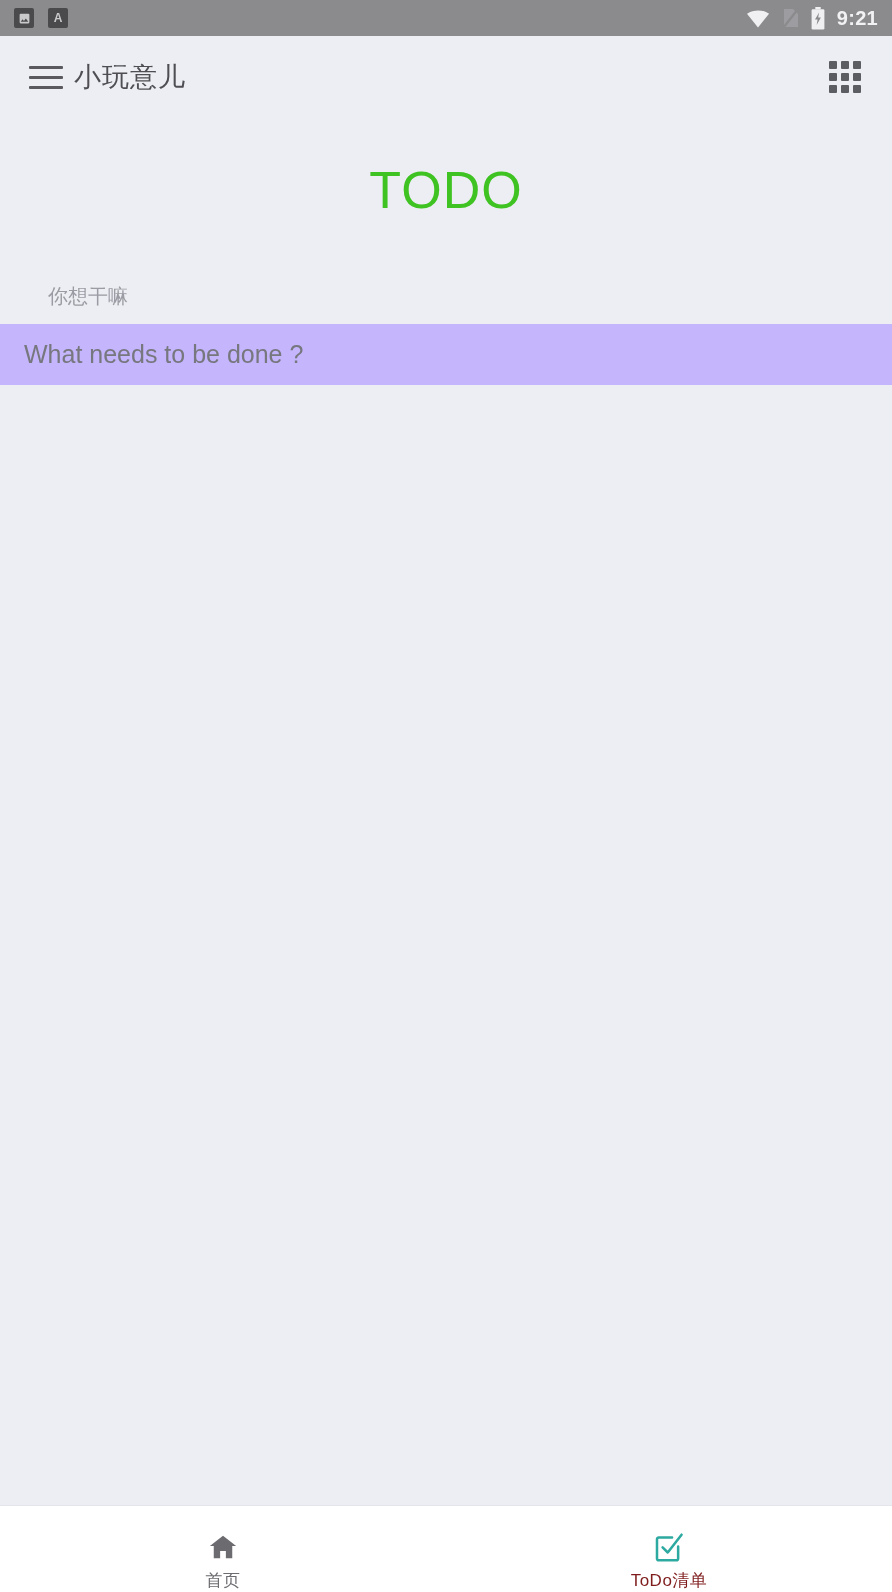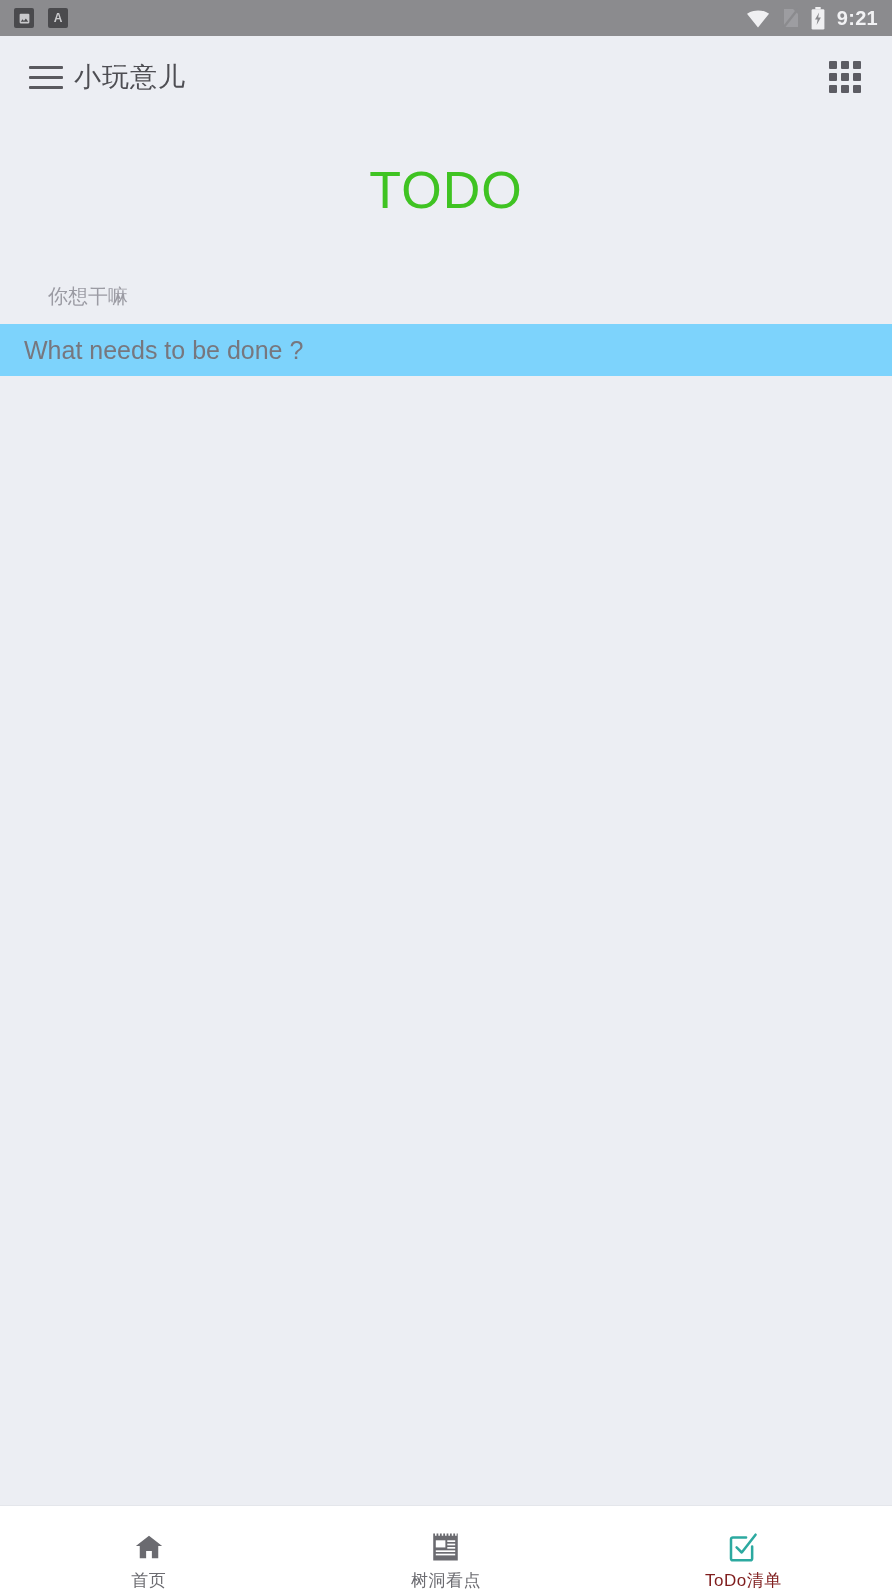--- a/index.html
+++ b/index.html
@@ -62,22 +62,22 @@
     text-align:center; font-size:52px; color:#3fc322;
     font-weight:400; letter-spacing:1px; line-height:1.1;
   }
 
   
   .field-label {
     position:absolute; top:286px; left:24px;
     font-size:20px; color:#9b9ba3; line-height:1;margin-left:24px;
   }
   .input-band {
-    position:absolute; top:324px; left:0; width:892px; height:52px;
-    background:#7dd3fc; display:flex; align-items:center; padding:0 24px;
+    position:absolute; top:324px; left:0; width:892px; height:61px;
+    background:#c4b5fd; display:flex; align-items:center; padding:0 24px;
   }
   .todo-input {
     width:100%; border:none; outline:none; background:transparent;
     font-family:"Liberation Sans","DejaVu Sans",sans-serif;
     font-size:25px; color:#5a5a60; line-height:1;
   }
   .todo-input::placeholder { color:#77777e; opacity:1; }
 
   
   .list-area {
@@ -172,34 +172,20 @@
     <div class="nav-item">
       <span class="nav-icon">
         <svg width="30" height="30" viewBox="0 0 24 24" fill="#6b6b70">
           <path d="M12 3 1.5 11.2h3.1V21h5.1v-5.9h4.6V21h5.1v-9.8h3.1L12 3z"></path>
         </svg>
       </span>
       <span class="nav-label">首页</span>
     </div>
 
 
-    <div class="nav-item">
-      <span class="nav-icon">
-        <svg width="29" height="30" viewBox="0 0 26 26" fill="#6b6b70">
-          <path d="M2 1h1.6v2H5V1h1.6v2H8V1h1.6v2H11V1h1.6v2H14V1h1.6v2H17V1h1.6v2H20V1h1.6v2H23V1h1v24H2V1z"></path>
-          <rect x="4.3" y="7" width="8.6" height="6.4" fill="#ffffff"></rect>
-          <rect x="14.6" y="7" width="7.1" height="1.5" fill="#ffffff"></rect>
-          <rect x="14.6" y="10" width="7.1" height="1.5" fill="#ffffff"></rect>
-          <rect x="14.6" y="13" width="7.1" height="1.5" fill="#ffffff"></rect>
-          <rect x="4.3" y="16" width="17.4" height="1.5" fill="#ffffff"></rect>
-          <rect x="4.3" y="19" width="17.4" height="1.5" fill="#ffffff"></rect>
-        </svg>
-      </span>
-      <span class="nav-label">树洞看点</span>
-    </div>
 
     <div class="nav-item active">
       <span class="nav-icon">
         <svg width="30" height="32" viewBox="0 0 26 28" fill="none" stroke="#2ca9a0" stroke-width="2.2" stroke-linecap="round" stroke-linejoin="round">
           <path d="M21 13.5V24a1.6 1.6 0 0 1-1.6 1.6H4.1A1.6 1.6 0 0 1 2.5 24V7.2a1.6 1.6 0 0 1 1.6-1.6h11.6"></path>
           <path d="M7.4 14.4l4.5 4.4L24 3.2"></path>
         </svg>
       </span>
       <span class="nav-label">ToDo清单</span>
     </div>

